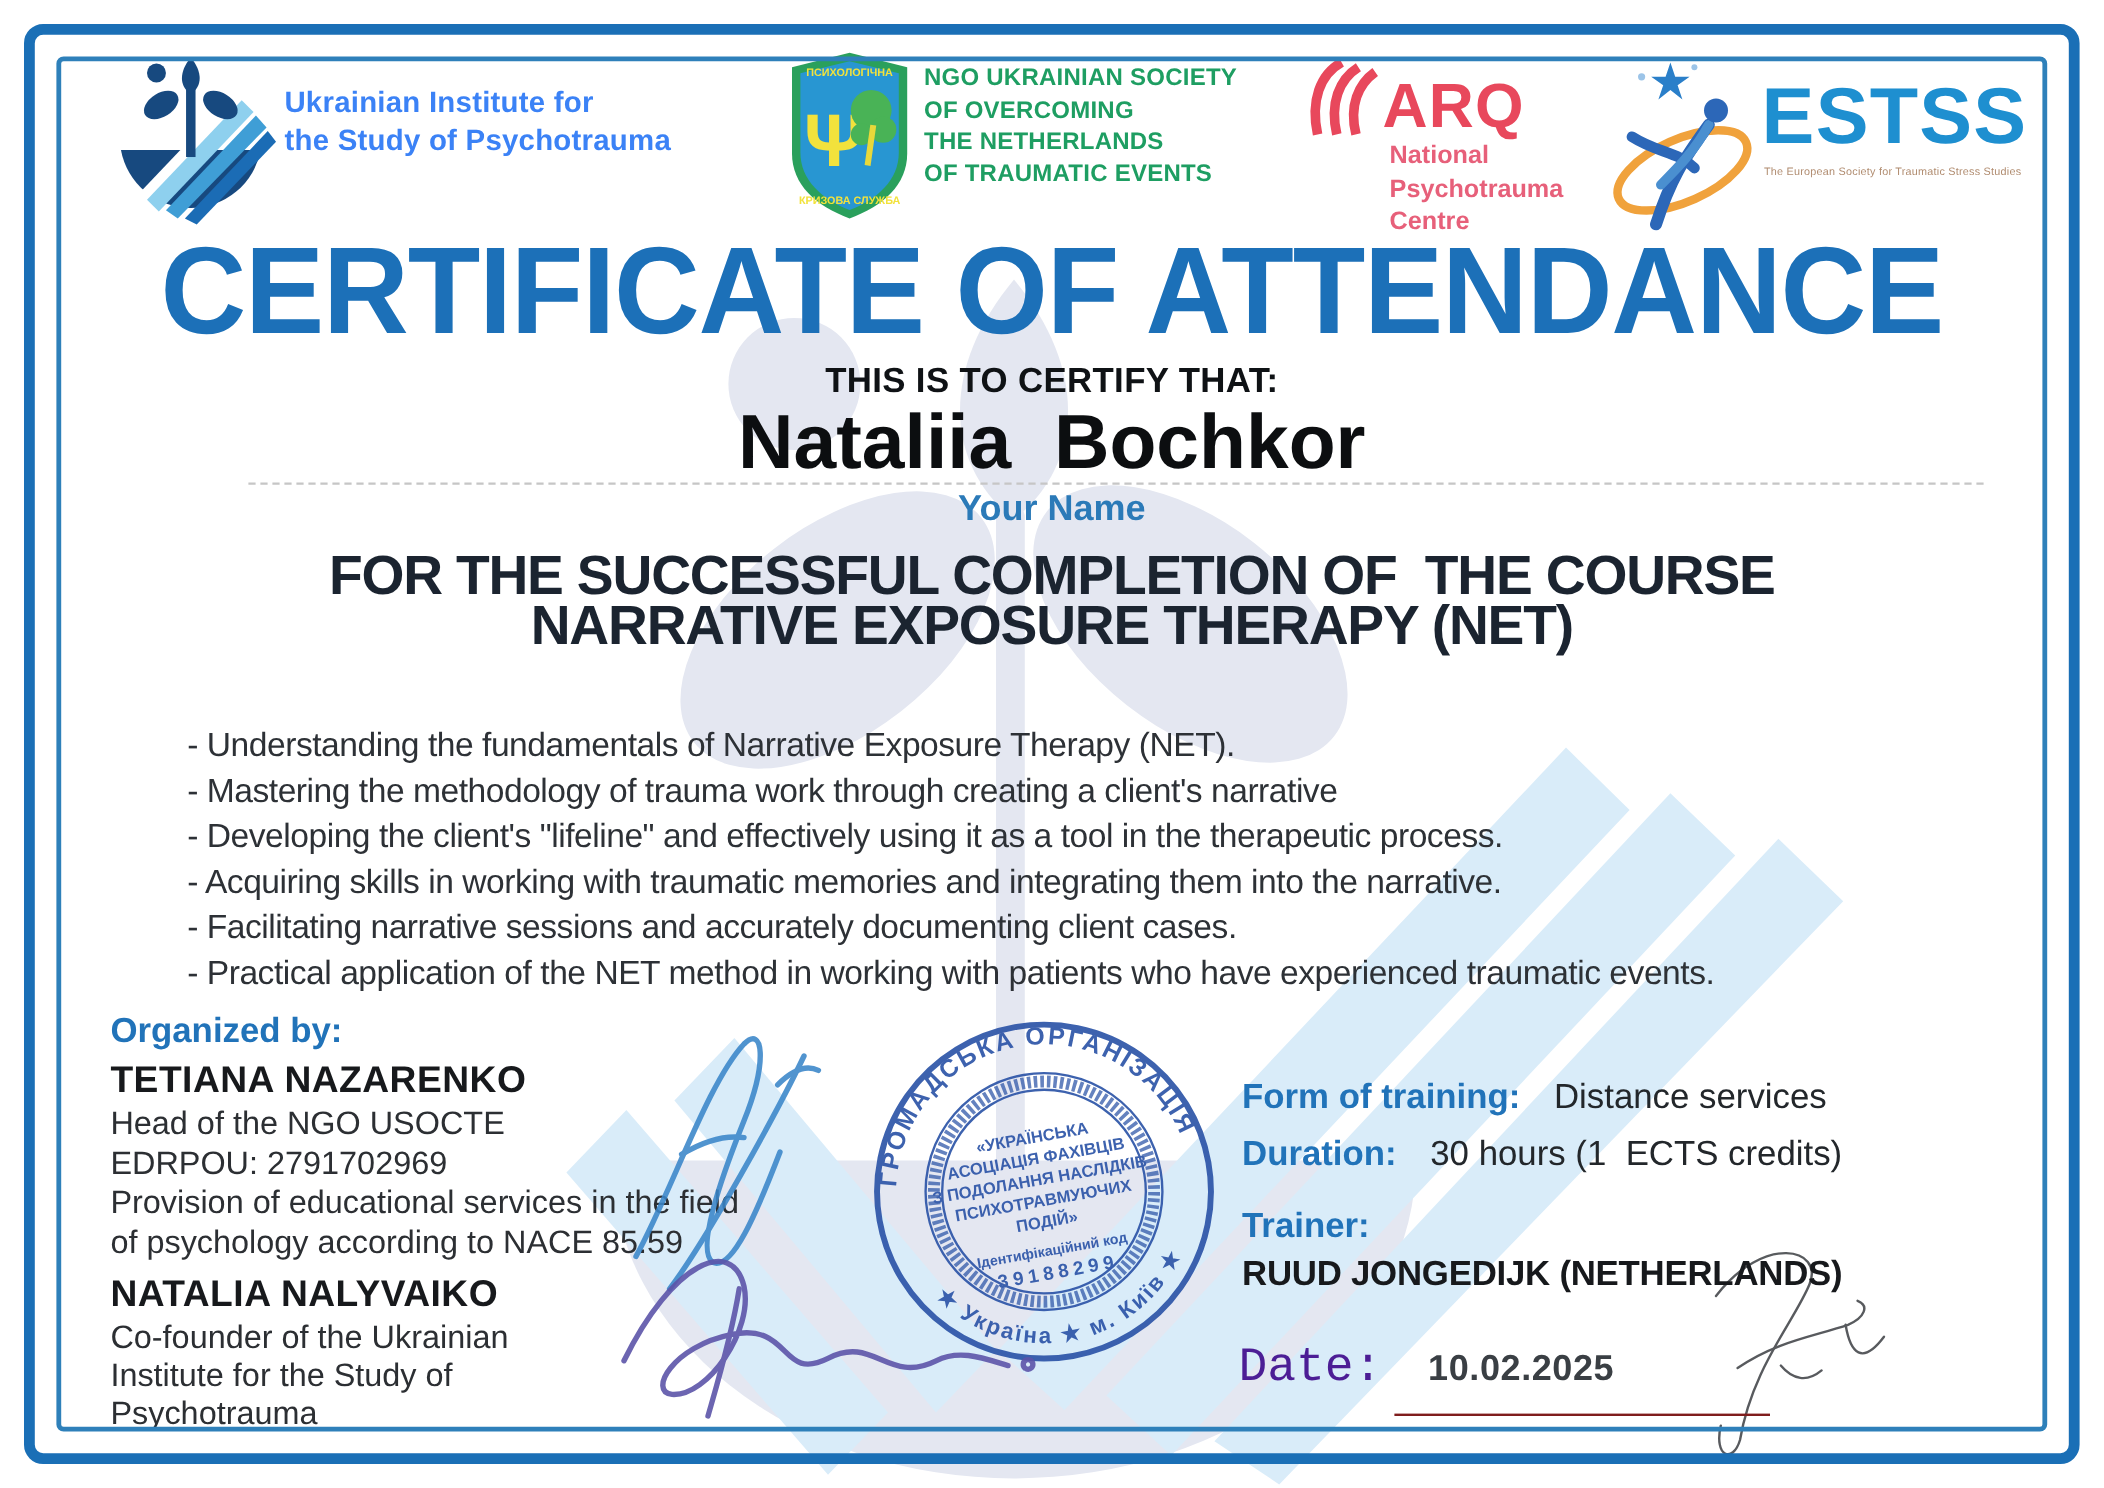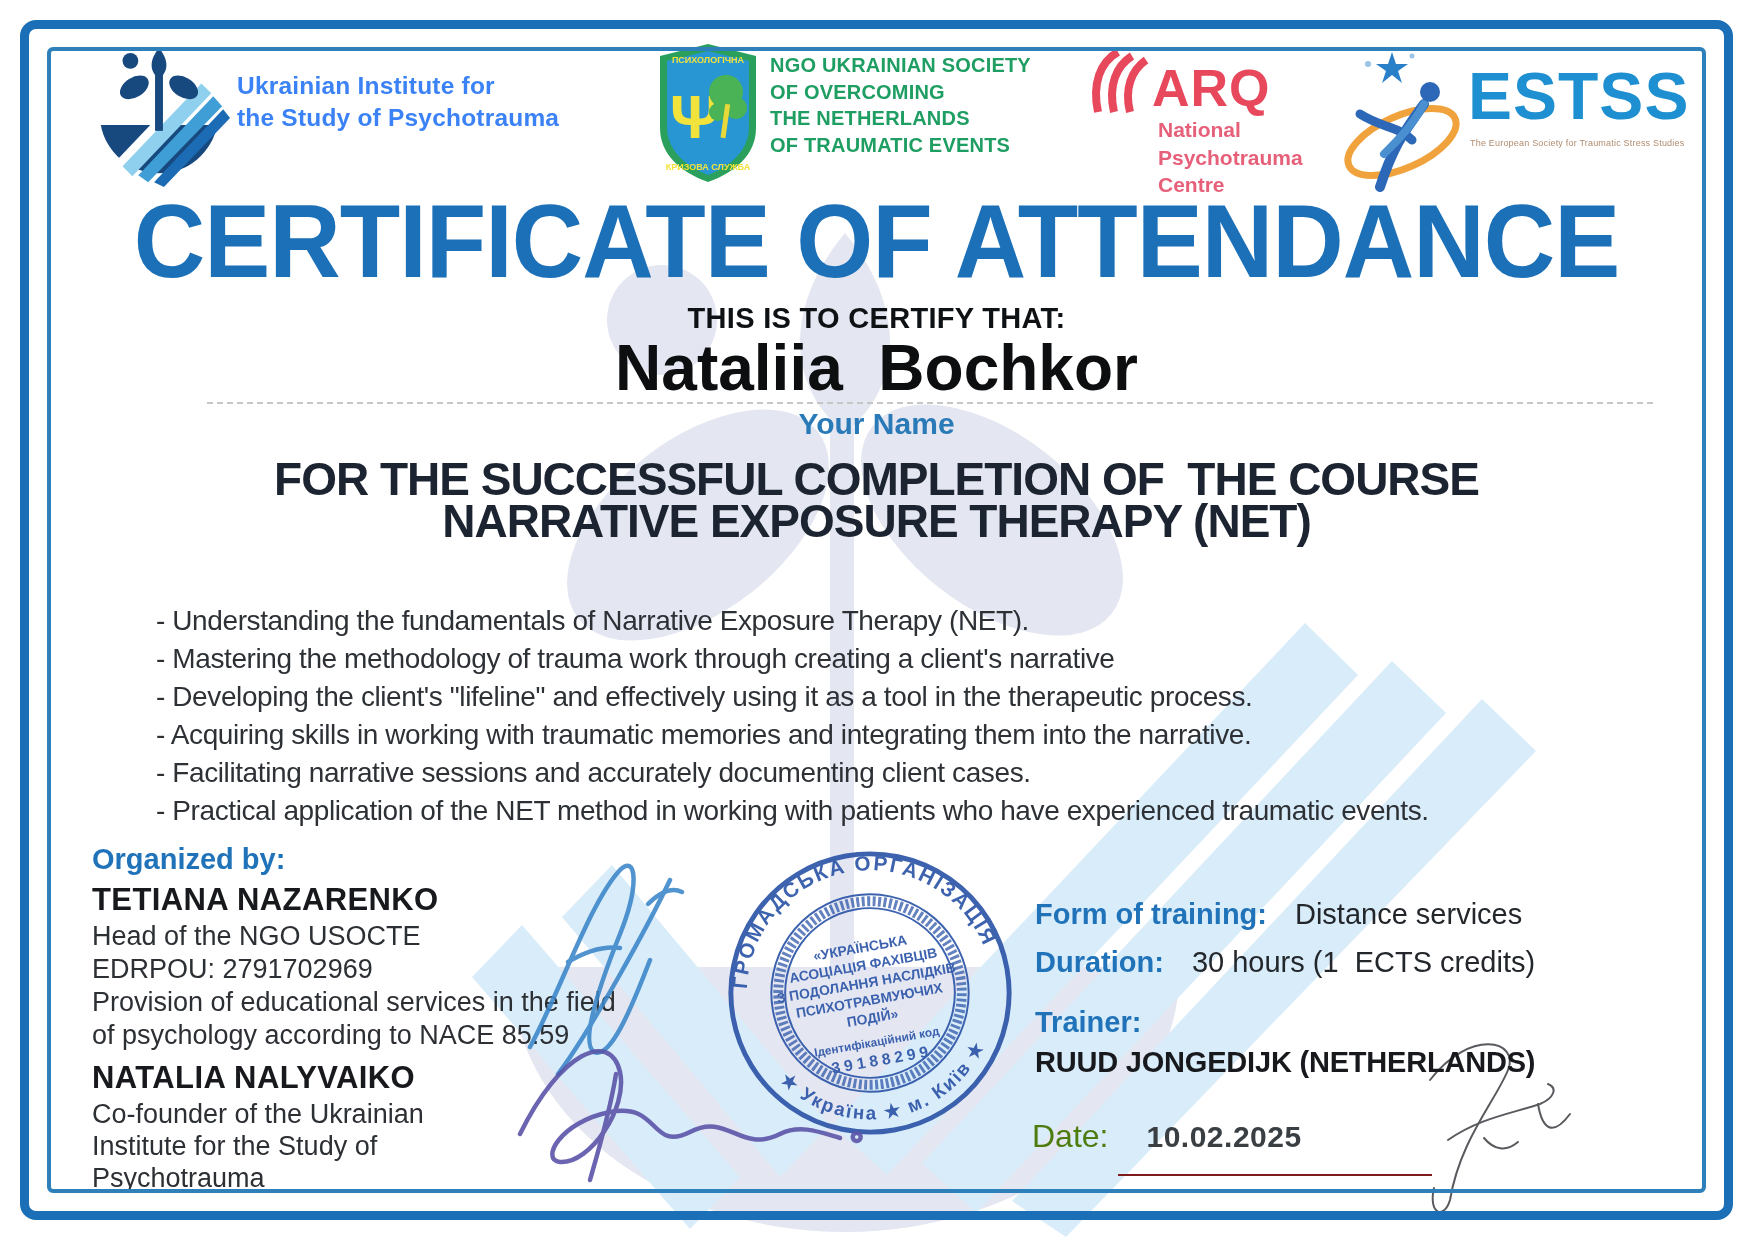--- a/index.html
+++ b/index.html
@@ -47,21 +47,21 @@
   .p2-role { left:92px; top:1098px; width:370px; font-size:27px; color:#2c2f33; line-height:32px; }
 
   .detail-row { display:flex; gap:28px; align-items:baseline; white-space:pre; }
   .d-label { font-size:29px; font-weight:bold; color:#2173b9; }
   .d-value { font-size:29px; color:#23272b; white-space:pre; }
   .row-form { left:1035px; top:898px; }
   .row-duration { left:1035px; top:946px; }
   .row-trainer-label { left:1035px; top:1006px; }
   .trainer-name { left:1035px; top:1046px; font-size:29px; font-weight:bold; color:#17191c; letter-spacing:-0.2px; }
   .row-date { left:1032px; top:1118px; }
-  .date-label { font-size:32px; color:#4d7c0f; }
+  .date-label { font-size:40px; color:#4c1d95;font-family:Liberation Mono, monospace; }
   .date-line { display:inline-block; border-bottom:2px solid #7f1d1d; padding:0 130px 20px 28px; margin-left:10px; }
   .date-value { font-size:30px; font-weight:bold; color:#3a3f44; letter-spacing:0.5px; }
 
   .stamp { left:722px; top:845px; transform:rotate(-10deg); opacity:.92; }
   .sig { pointer-events:none; }
 </style>
 </head>
 <body>
 
 <div class="page">

